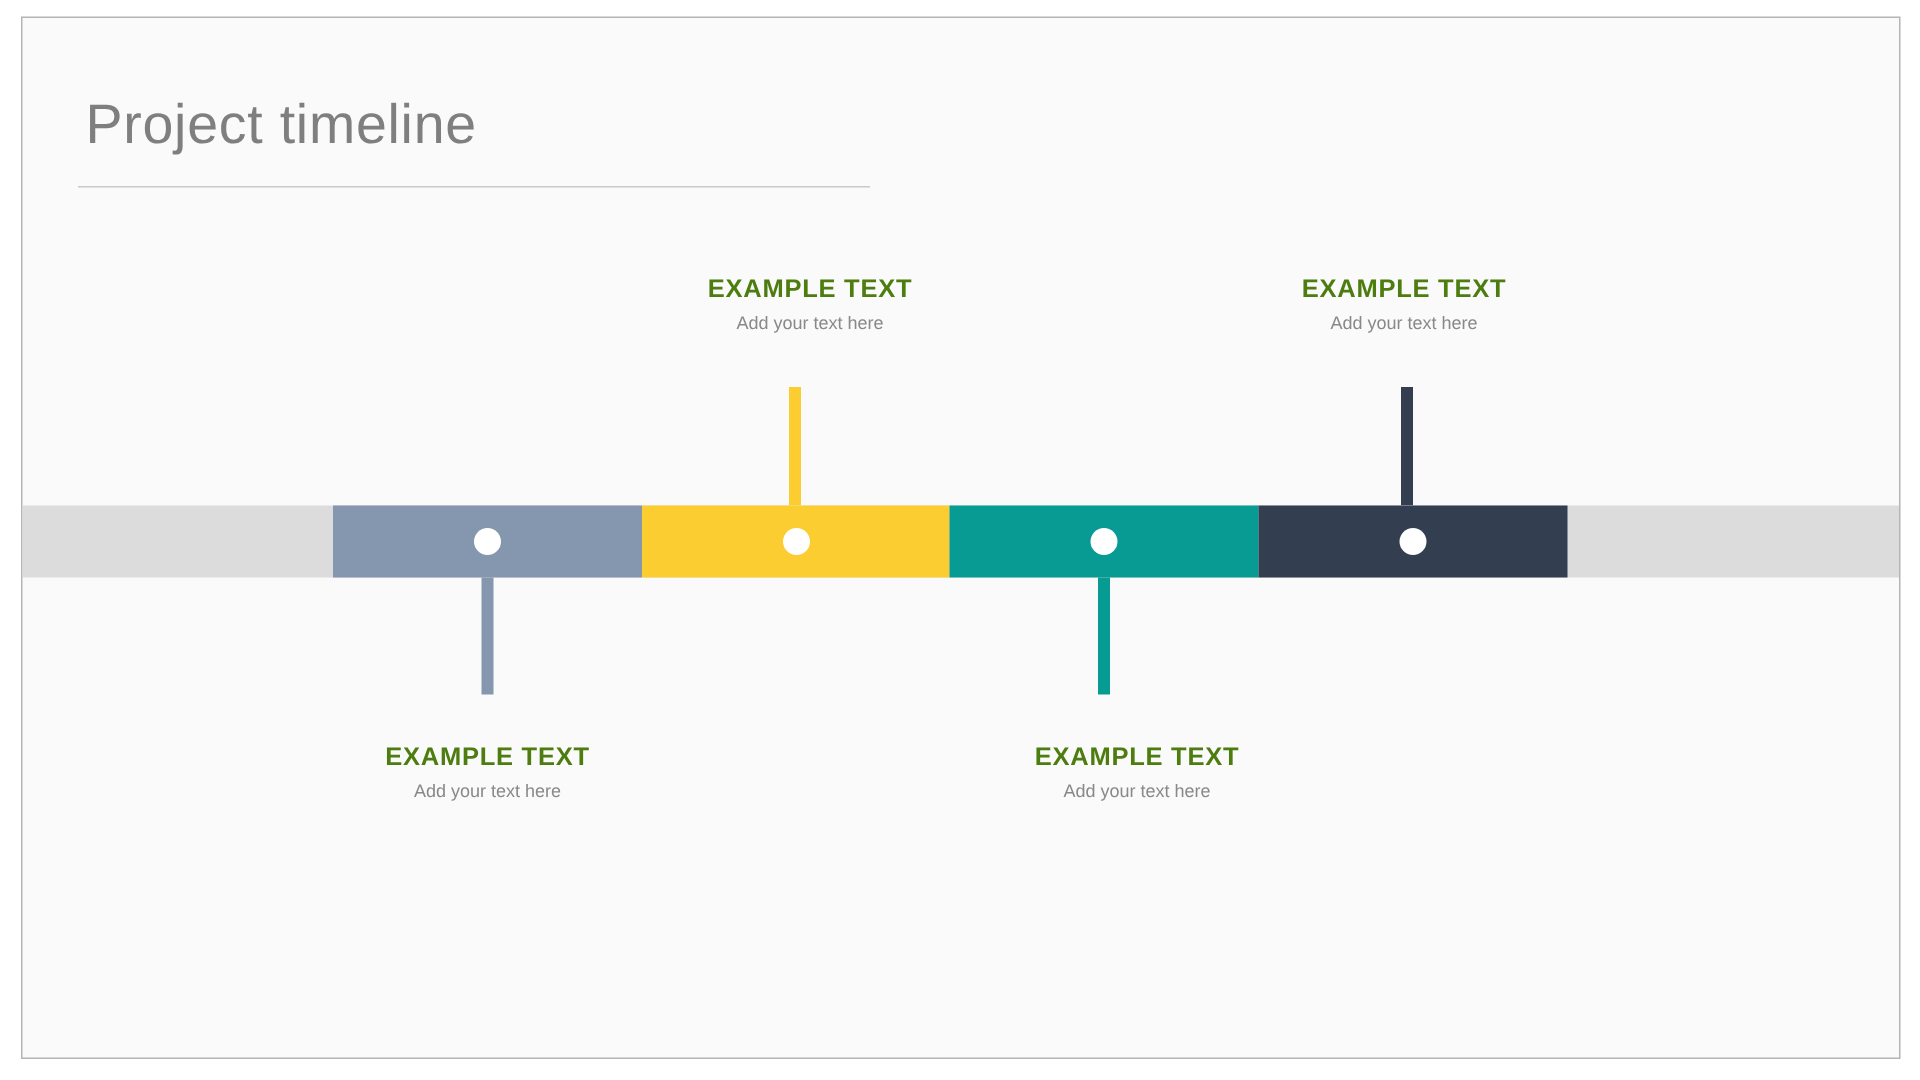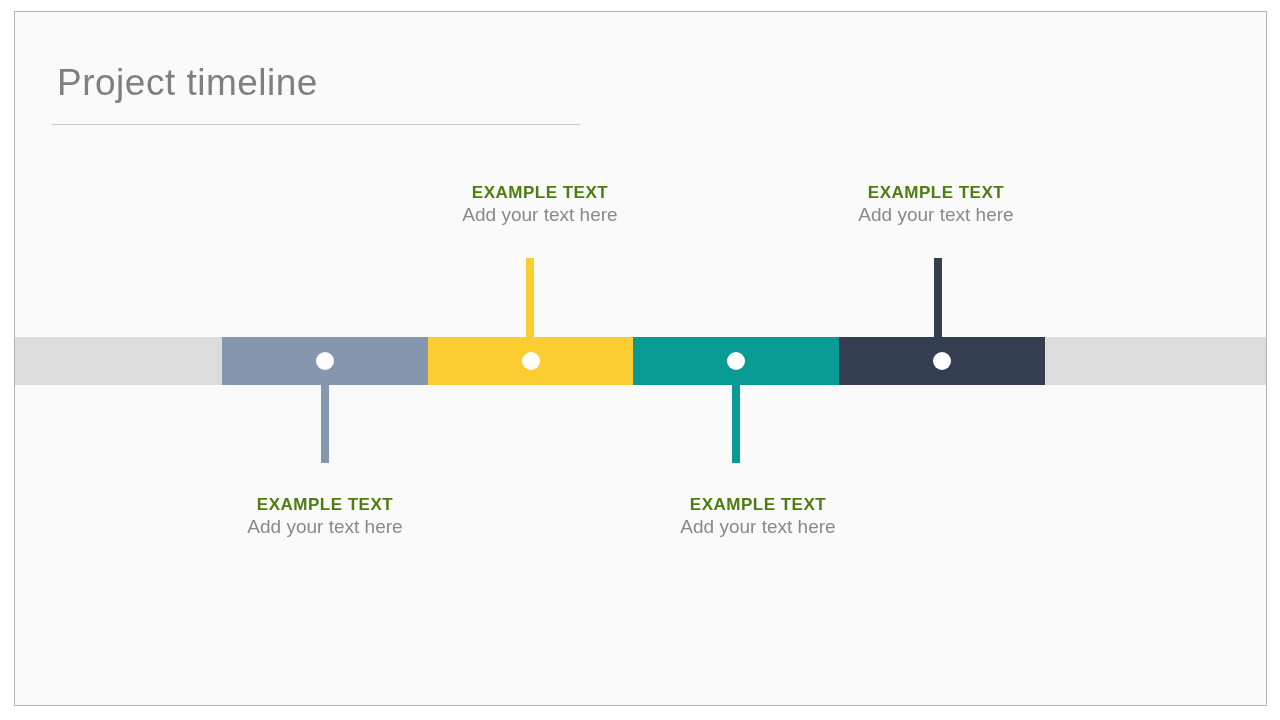--- a/index.html
+++ b/index.html
@@ -100,21 +100,21 @@
   .label-title {
     font-size: 17px;
     font-weight: 700;
     color: #4d7c0f;
     letter-spacing: 0.5px;
     line-height: 22px;
     white-space: nowrap;
   }
 
   .label-subtitle {
-    font-size: 19px;
+    font-size: 12px;
     font-weight: 400;
     color: #898989;
     line-height: 22px;
     white-space: nowrap;
   }
 </style>
 </head>
 <body>
 
 <div class="canvas">

